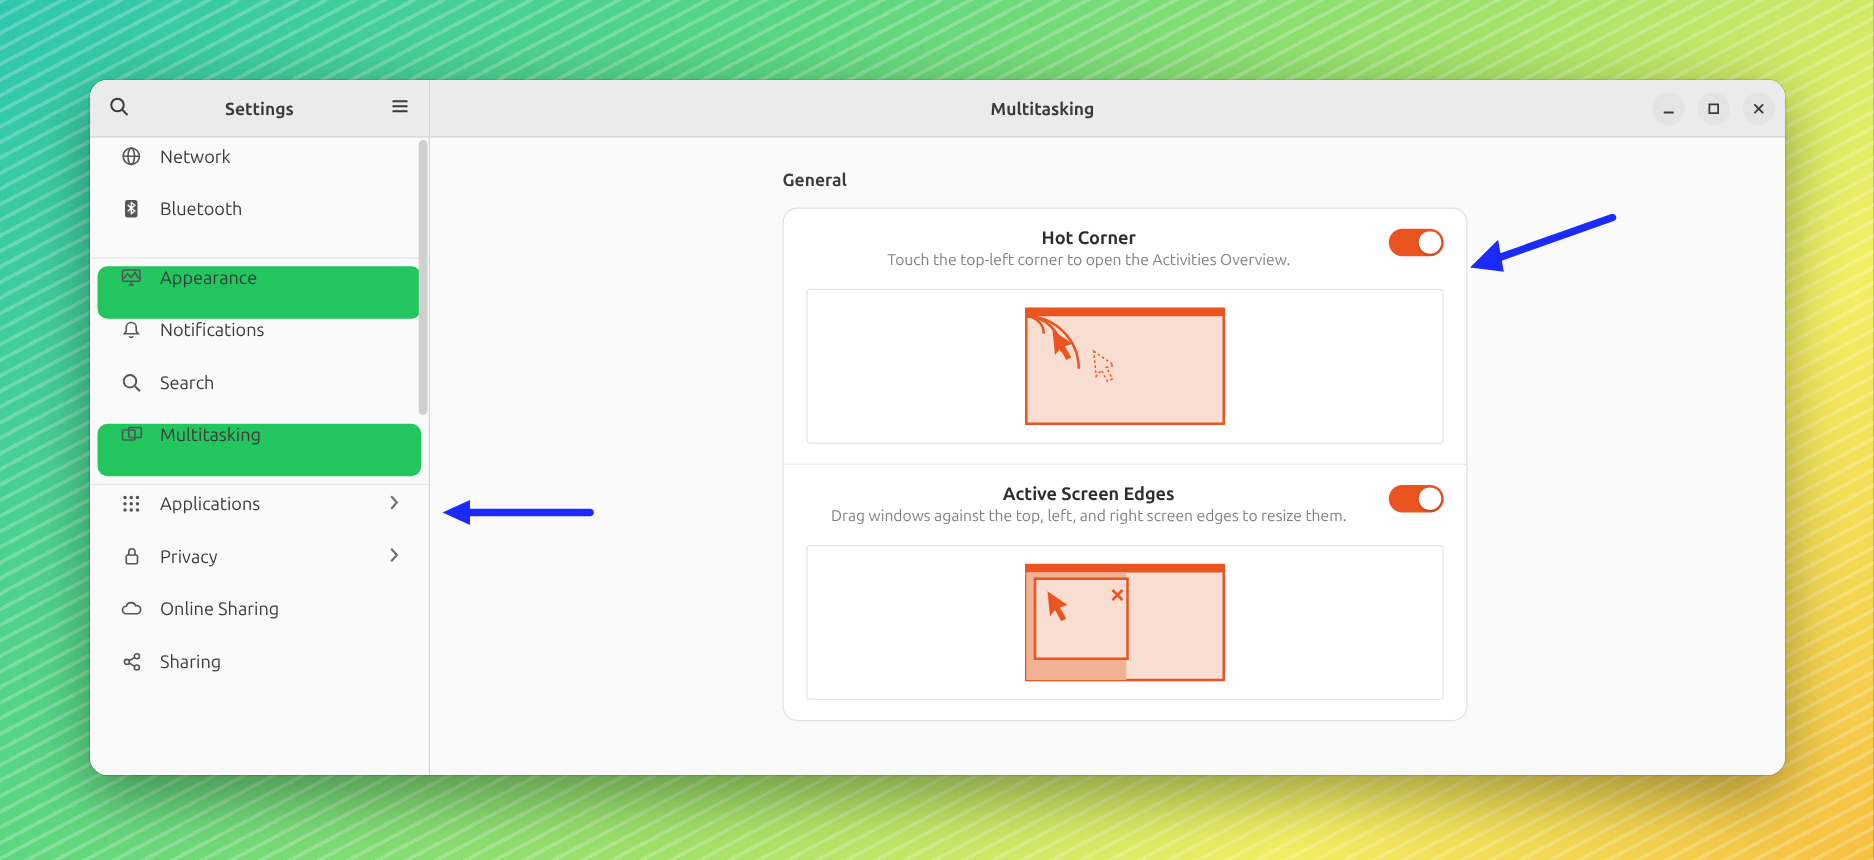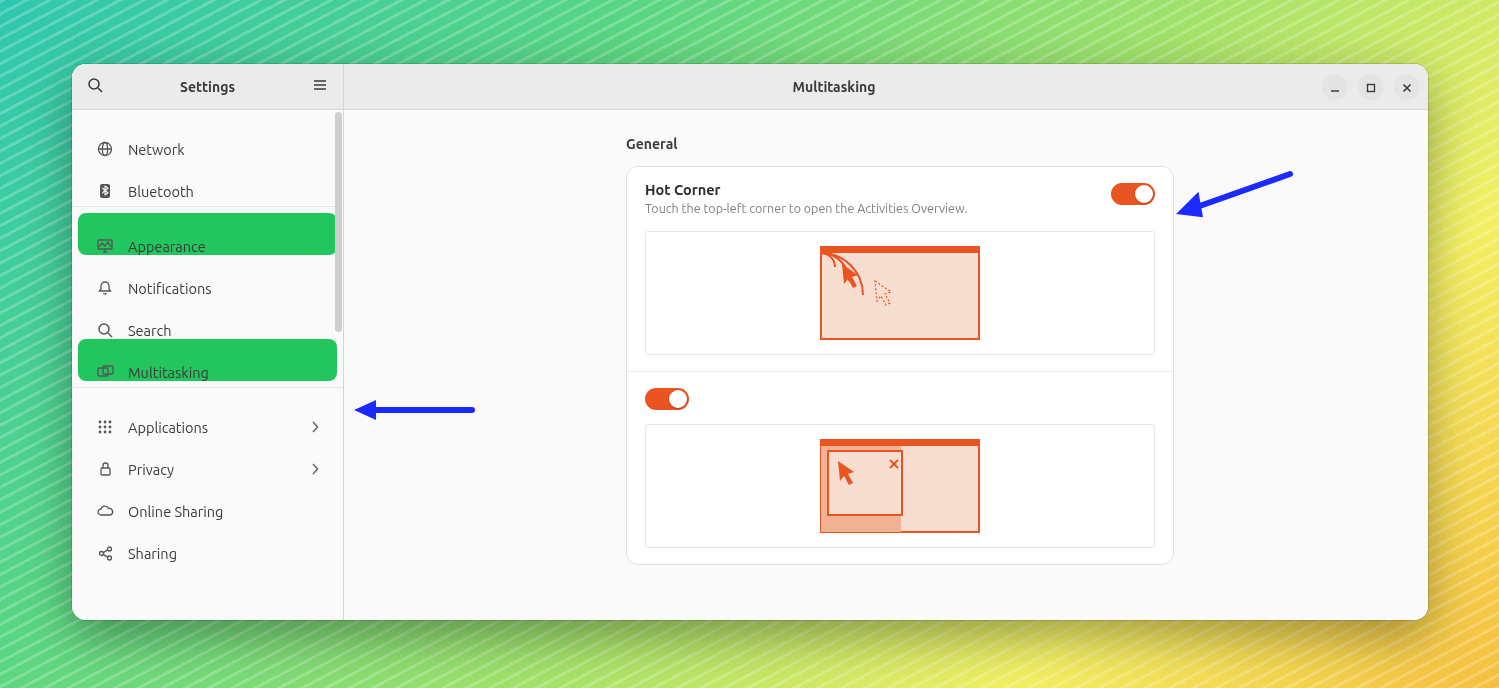--- a/index.html
+++ b/index.html
@@ -48,21 +48,21 @@
     color: #3a3a3a;
     cursor: pointer;
   }
   .side-title {
     flex: 1; text-align: center;
     font-weight: 700; font-size: 14px; color: #3a3a3a;
   }
   .side-list { flex: 1; overflow-y: auto; padding: 6px 0; position: relative; }
   .side-group-sep { height: 1px; background: #e5e5e5; margin: 6px 0; }
   .side-item {
-    display: flex; align-items: flex-end;
+    display: flex; align-items: flex-start;
     height: 42px;
     padding: 0 18px;
     margin: 0 6px;
     border-radius: 8px;
     color: #3a3a3a;
     font-size: 14.5px;
     cursor: pointer;
     gap: 14px;
   }
   .side-item.selected { background: #22c55e; }
@@ -100,21 +100,21 @@
     background: #fff;
     border: 1px solid #e1e1e1;
     border-radius: 12px;
     overflow: hidden;
   }
   .row {
     padding: 14px 18px 16px;
     border-bottom: 1px solid #eaeaea;
   }
   .row:last-child { border-bottom: none; }
-  .row-head { display: flex; align-items: flex-start; gap: 14px; }
+  .row-head { display: flex; align-items: flex-start; gap: 14px; text-align: center; }
   .row-titles { flex: 1; }
   .row-title { font-size: 14.5px; font-weight: 600; color: #2d2d2d; margin-bottom: 2px; }
   .row-sub { font-size: 12.5px; color: #808080; line-height: 1.35; }
 
   .switch {
     width: 44px; height: 22px; border-radius: 11px;
     background: #e95420; position: relative; cursor: pointer; flex: 0 0 auto;
     margin-top: 2px;
   }
   .switch .knob {
@@ -355,20 +355,24 @@
                   </g>
                   <g fill="none" stroke="#e95420" stroke-width="1.2" stroke-dasharray="2 2">
                     <path d="M55 35 L71 46 L65 48 L70 57 L66 59 L61 50 L57 55 Z"></path>
                   </g>
                 </svg>
               </div>
             </div>
 
             <div class="row">
               <div class="row-head">
+                <div class="row-titles">
+                  <div class="row-title">Active Screen Edges</div>
+                  <div class="row-sub">Drag windows against the top, left, and right screen edges to resize them.</div>
+                </div>
                 <div class="switch">
                     <div class="knob"></div>
                   </div>
               </div>
               <div class="illus">
                 <svg width="160" height="94" viewBox="0 0 160 94">
                   <rect x="1" y="1" width="158" height="92" fill="#f8ddd1" stroke="#e95420" stroke-width="2"></rect>
                   <rect x="1" y="1" width="158" height="6" fill="#e95420"></rect>
                   <rect x="1" y="7" width="80" height="86" fill="#f1b294"></rect>
                   <rect x="8" y="12" width="74" height="64" fill="#f8ddd1" stroke="#e95420" stroke-width="2"></rect>

